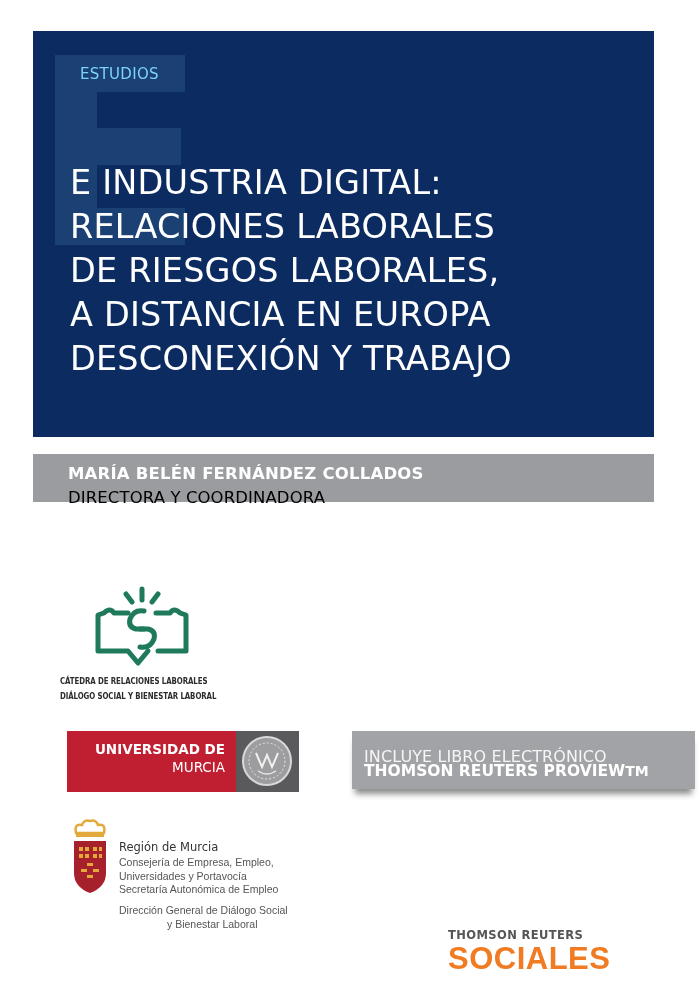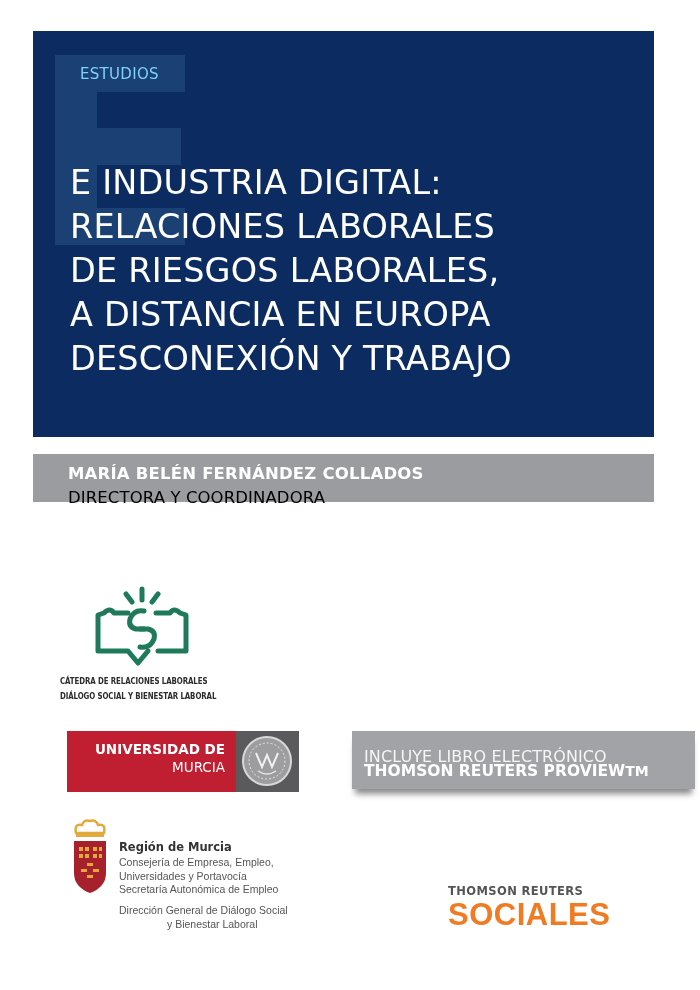--- a/index.html
+++ b/index.html
@@ -23,25 +23,25 @@
   .um-grey { position:absolute; left:169px; top:0; width:63px; height:61px; background:#5a5a5c; }
   .um-line1 { position:absolute; right:11px; top:10px; color:#ffffff; font-size:13.5px; font-weight:bold; white-space:nowrap; }
   .um-line2 { position:absolute; right:11px; top:28px; color:#ffffff; font-size:13.5px; font-weight:normal; }
 
   .proview { position:absolute; left:352px; top:731px; width:343px; height:58px; background:#a2a3a6; box-shadow:0 8px 6px -3px rgba(0,0,0,0.45); }
   .proview-l1 { position:absolute; left:12px; top:8px; color:#f6f6f6; font-size:16px; letter-spacing:0.1px; white-space:nowrap;margin-top:8px; }
   .proview-l2 { position:absolute; left:12px; top:31px; color:#ffffff; font-size:15.5px; font-weight:bold; white-space:nowrap; }
   .proview-l2 sup { font-size:14px; vertical-align:top; position:relative; top:1px; }
 
   .region { position:absolute; left:68px; top:817px; width:250px; height:120px; }
-  .region-name { position:absolute; left:51px; top:23px; font-size:11.5px; font-weight:bold; color:#333; }
+  .region-name { position:absolute; left:51px; top:23px; font-size:11.5px; font-weight:normal; color:#333; }
   .region-line { position:absolute; left:51px; font-size:10.5px; color:#555; white-space:nowrap; font-family:"Liberation Sans", sans-serif; }
 
   .aranzadi { position:absolute; left:448px; top:884px; }
-  .tr-label { font-size:11.5px; font-weight:bold; color:#555; letter-spacing:0.4px; }
+  .tr-label { font-size:11.5px; font-weight:bold; color:#555; letter-spacing:0.4px;margin-top:44px; }
   .aranzadi-label { font-size:31px; font-weight:bold; color:#f07b22; letter-spacing:0.5px; margin-top:-1px; font-family:"Liberation Sans", sans-serif; }
 </style>
 </head>
 <body>
 
 <div class="navy">
 
   <div class="e-mark" style="left:22px;top:24px;width:42px;height:190px;"></div>
   <div class="e-mark" style="left:64px;top:24px;width:88px;height:37px;"></div>
   <div class="e-mark" style="left:64px;top:97px;width:84px;height:37px;"></div>

